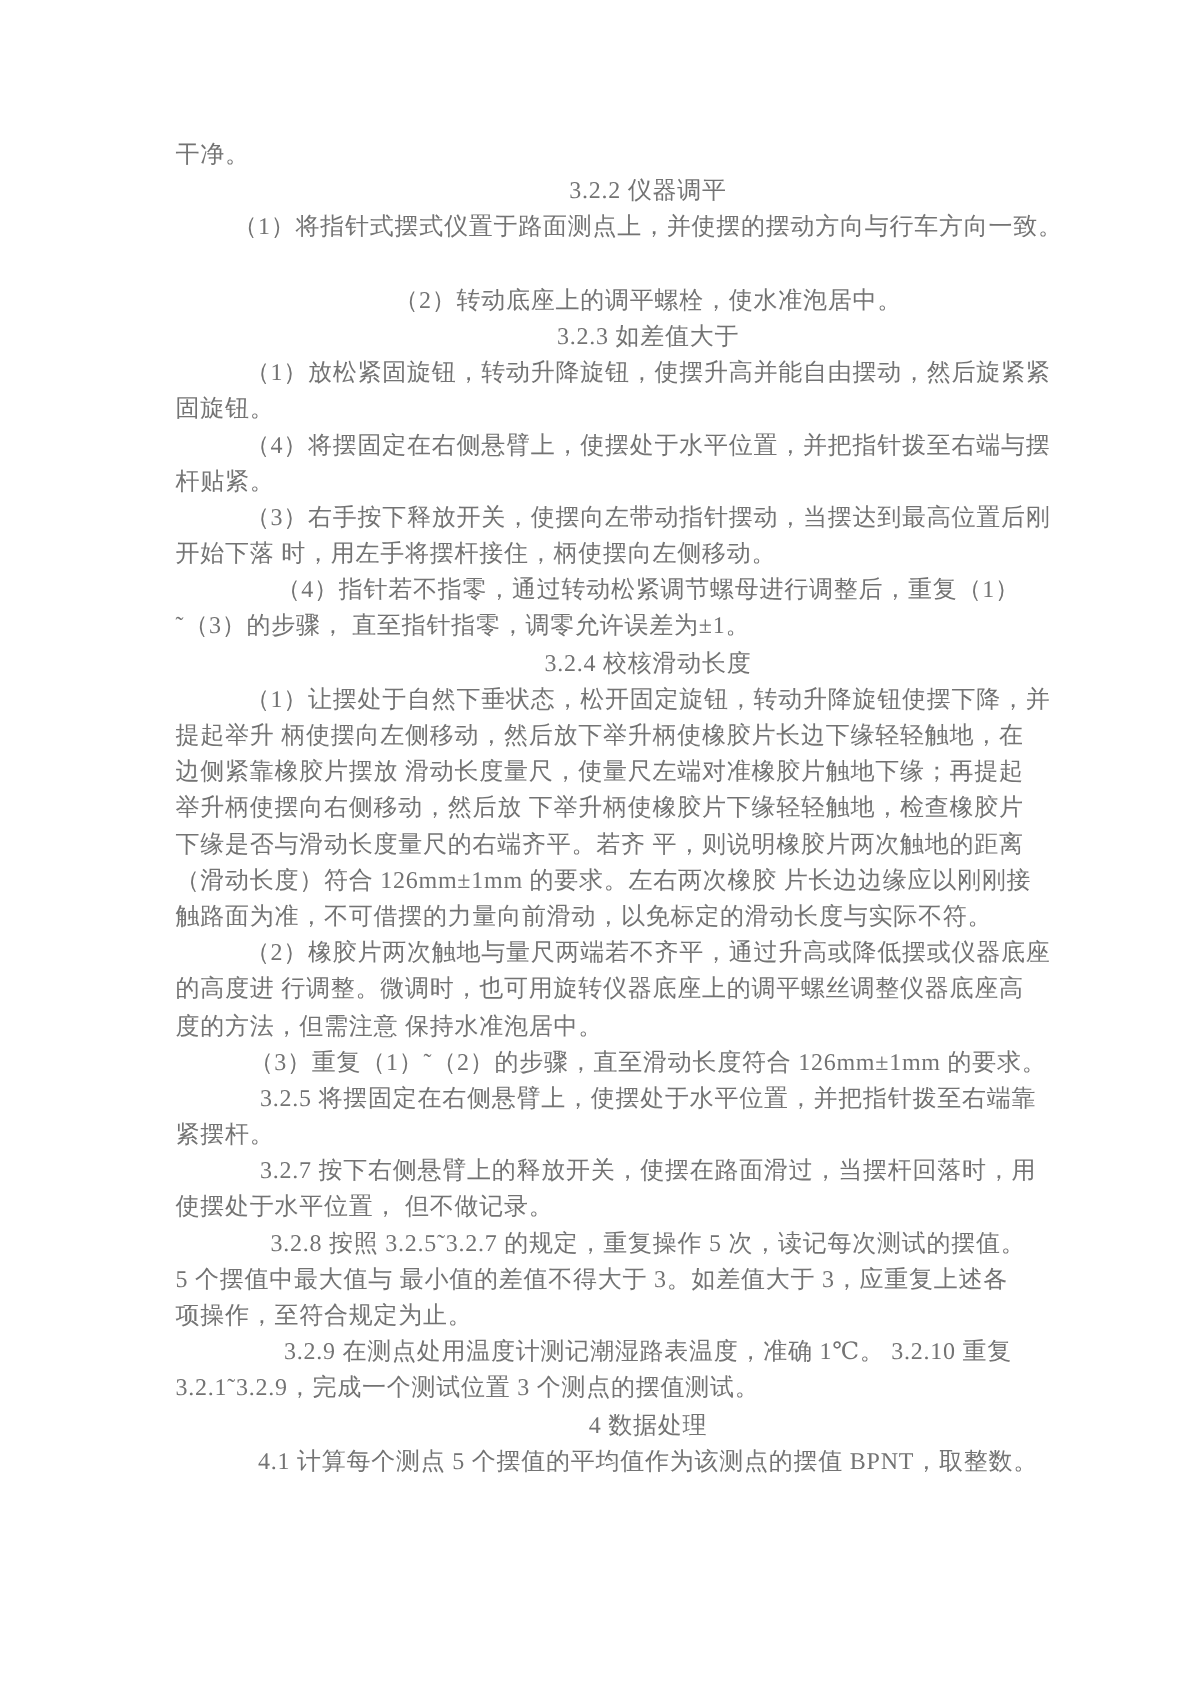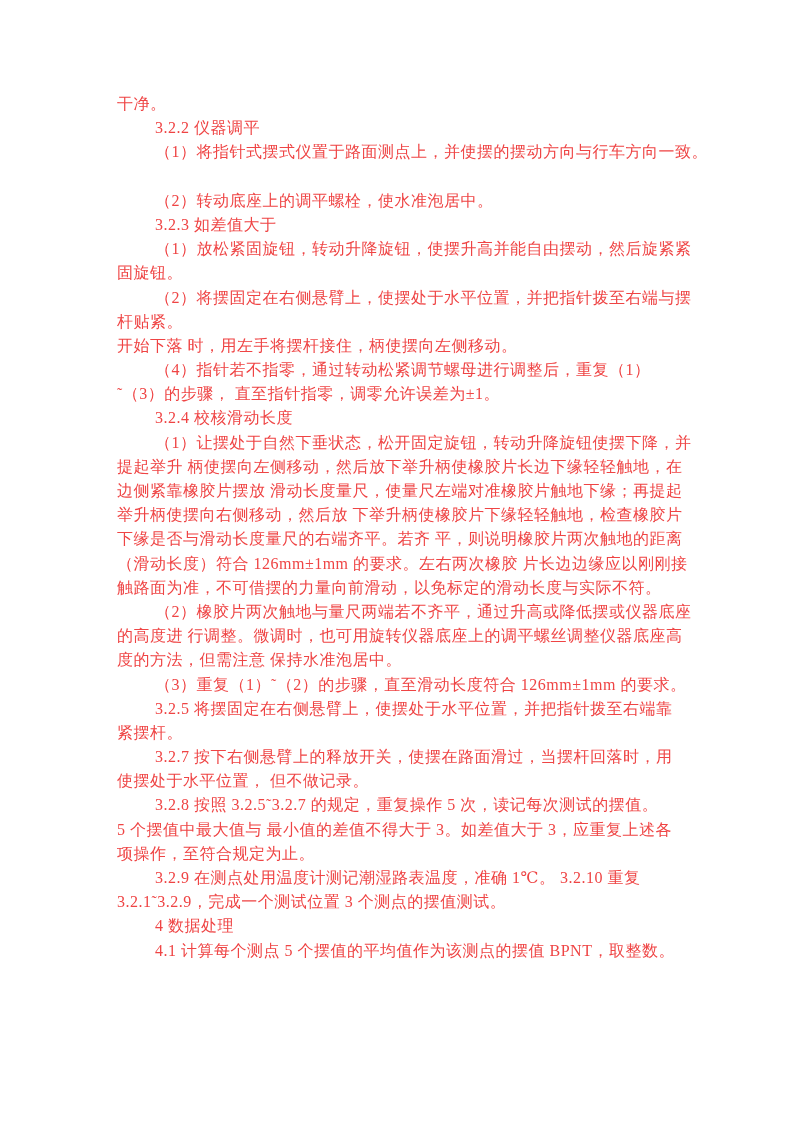--- a/index.html
+++ b/index.html
@@ -13,49 +13,51 @@
     height: 1131px;
     background: #ffffff;
     overflow: hidden;
     font-family: "Liberation Serif", "DejaVu Serif", serif;
   }
   .text-block {
     position: absolute;
     left: 117px;
     top: 92px;
     width: 592px;
-    color: #ef4444;
+    color: #737373;
     font-size: 16px;
     line-height: 24.2px;
     letter-spacing: 0.5px;
   }
   .line {
     white-space: pre;
     height: 24.2px;
     overflow: visible;
   }
   .line.indent {
     padding-left: 38px;
+    text-align: center;
   }
 </style>
 </head>
 <body>
 
 <div class="page">
   <div class="text-block">
       <div class="line">干净。</div>
       <div class="line indent">3.2.2 仪器调平</div>
       <div class="line indent">（1）将指针式摆式仪置于路面测点上，并使摆的摆动方向与行车方向一致。</div>
       <div class="line"></div>
       <div class="line indent">（2）转动底座上的调平螺栓，使水准泡居中。</div>
       <div class="line indent">3.2.3 如差值大于</div>
       <div class="line indent">（1）放松紧固旋钮，转动升降旋钮，使摆升高并能自由摆动，然后旋紧紧</div>
       <div class="line">固旋钮。</div>
-      <div class="line indent">（2）将摆固定在右侧悬臂上，使摆处于水平位置，并把指针拨至右端与摆</div>
+      <div class="line indent">（4）将摆固定在右侧悬臂上，使摆处于水平位置，并把指针拨至右端与摆</div>
       <div class="line">杆贴紧。</div>
+      <div class="line indent">（3）右手按下释放开关，使摆向左带动指针摆动，当摆达到最高位置后刚</div>
       <div class="line">开始下落 时，用左手将摆杆接住，柄使摆向左侧移动。</div>
       <div class="line indent">（4）指针若不指零，通过转动松紧调节螺母进行调整后，重复（1）</div>
       <div class="line">˜（3）的步骤， 直至指针指零，调零允许误差为±1。</div>
       <div class="line indent">3.2.4 校核滑动长度</div>
       <div class="line indent">（1）让摆处于自然下垂状态，松开固定旋钮，转动升降旋钮使摆下降，并</div>
       <div class="line">提起举升 柄使摆向左侧移动，然后放下举升柄使橡胶片长边下缘轻轻触地，在</div>
       <div class="line">边侧紧靠橡胶片摆放 滑动长度量尺，使量尺左端对准橡胶片触地下缘；再提起</div>
       <div class="line">举升柄使摆向右侧移动，然后放 下举升柄使橡胶片下缘轻轻触地，检查橡胶片</div>
       <div class="line">下缘是否与滑动长度量尺的右端齐平。若齐 平，则说明橡胶片两次触地的距离</div>
       <div class="line">（滑动长度）符合 126mm±1mm 的要求。左右两次橡胶 片长边边缘应以刚刚接</div>

